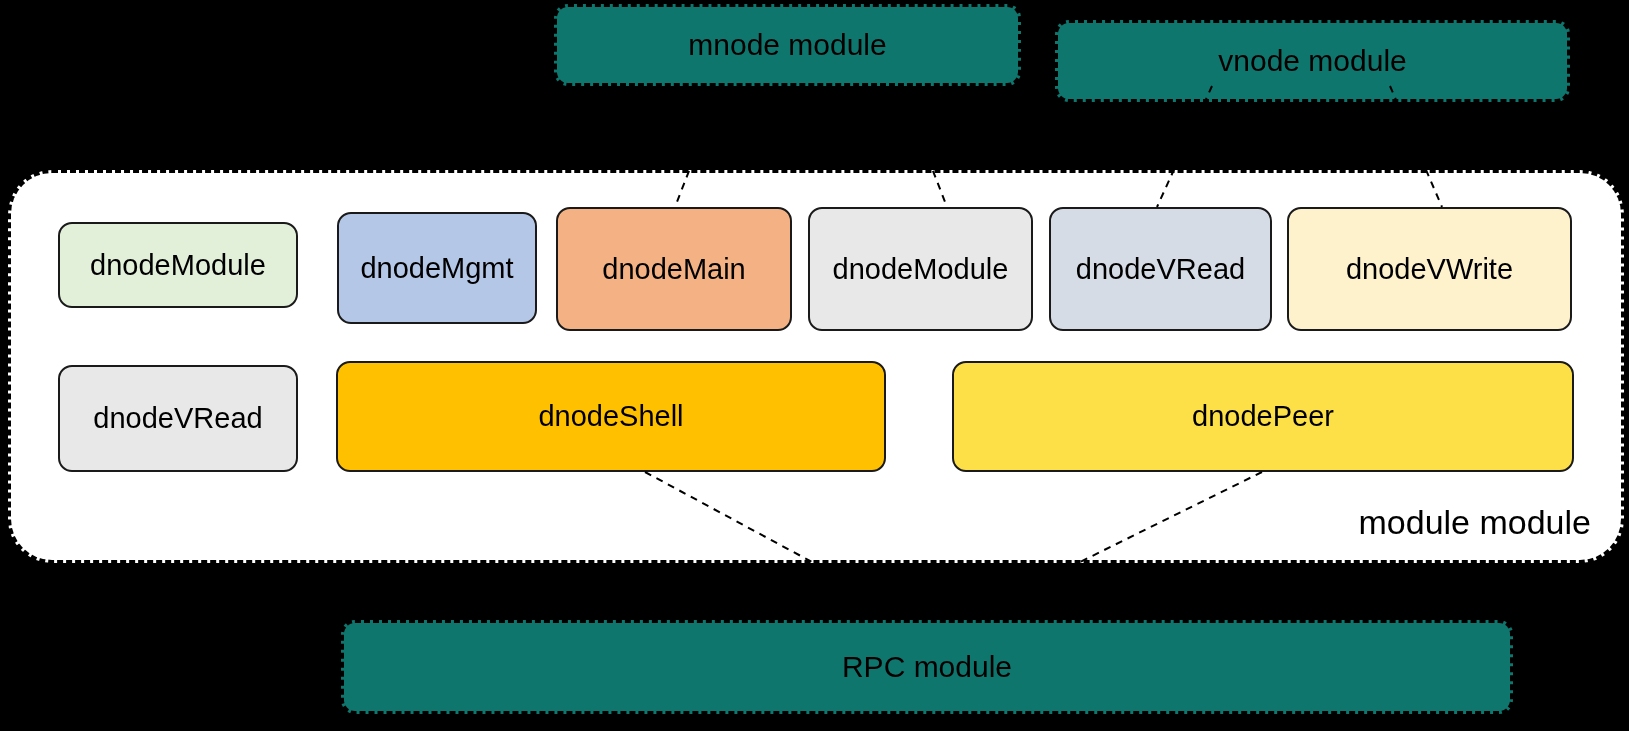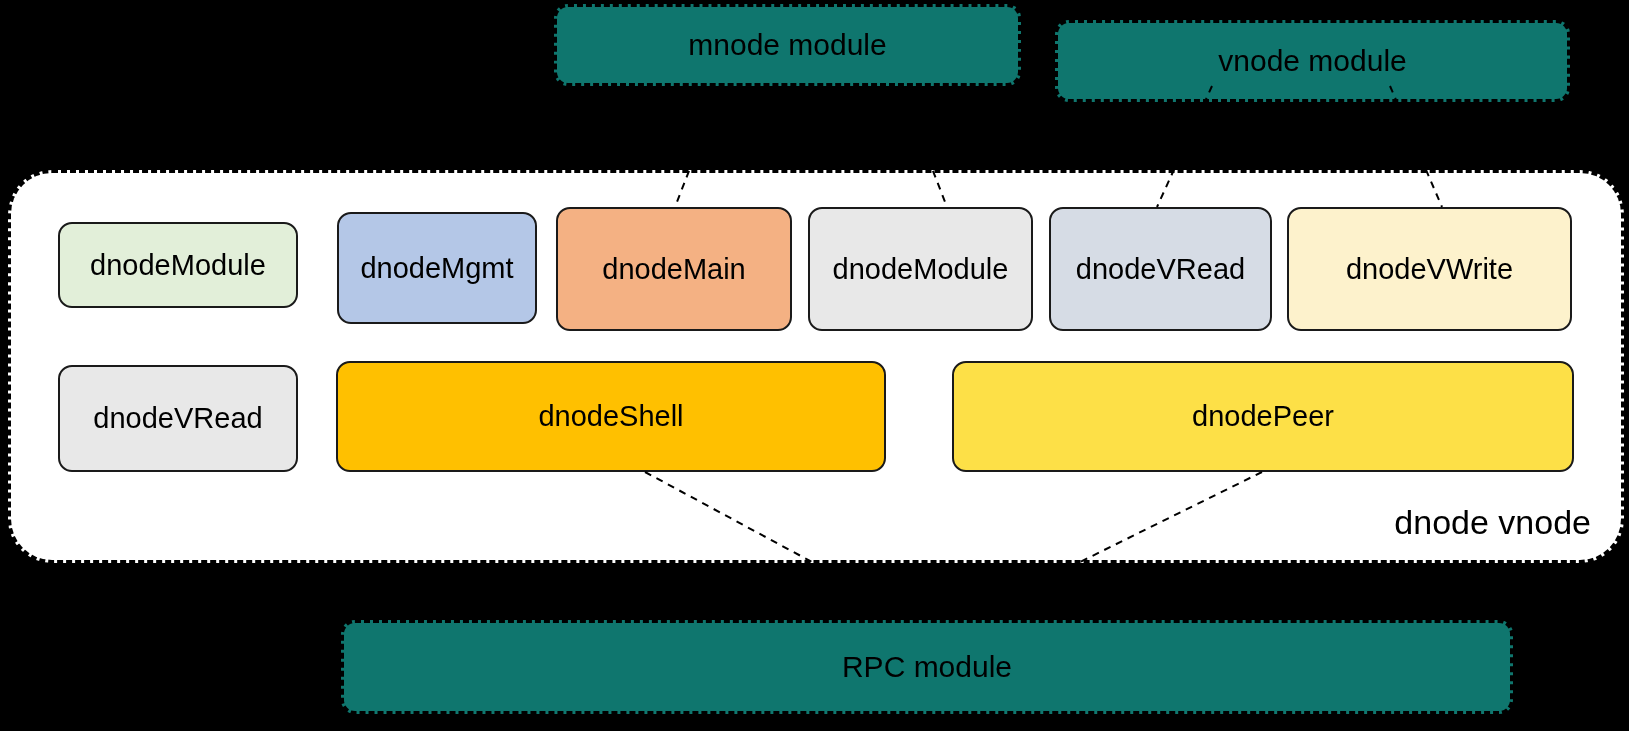--- a/index.html
+++ b/index.html
@@ -110,21 +110,21 @@
 
   <div class="module-box" id="mnode-module">
     <span class="module-label">mnode module</span>
   </div>
 
   <div class="module-box" id="vnode-module">
     <span class="module-label">vnode module</span>
   </div>
 
   <div id="dnode-module">
-    <span id="dnode-module-label">dnode vnode</span>
+    <span id="dnode-module-label">module module</span>
   </div>
 
   <div class="node-box" style="left:58px;  top:222px; width:240px; height:86px; background:#e2efd9;">
     <span class="node-label">dnodeModule</span>
   </div>
   <div class="node-box" style="left:337px; top:212px; width:200px; height:112px; background:#b4c7e7;">
     <span class="node-label">dnodeMgmt</span>
   </div>
   <div class="node-box" style="left:556px; top:207px; width:236px; height:124px; background:#f4b183;">
     <span class="node-label">dnodeMain</span>

